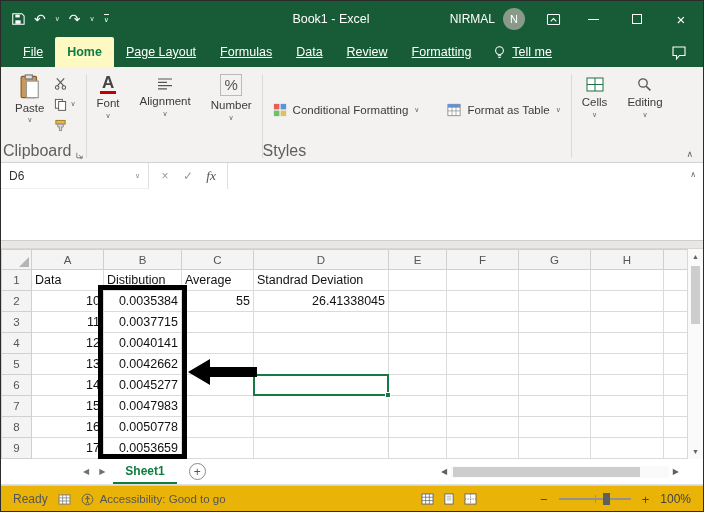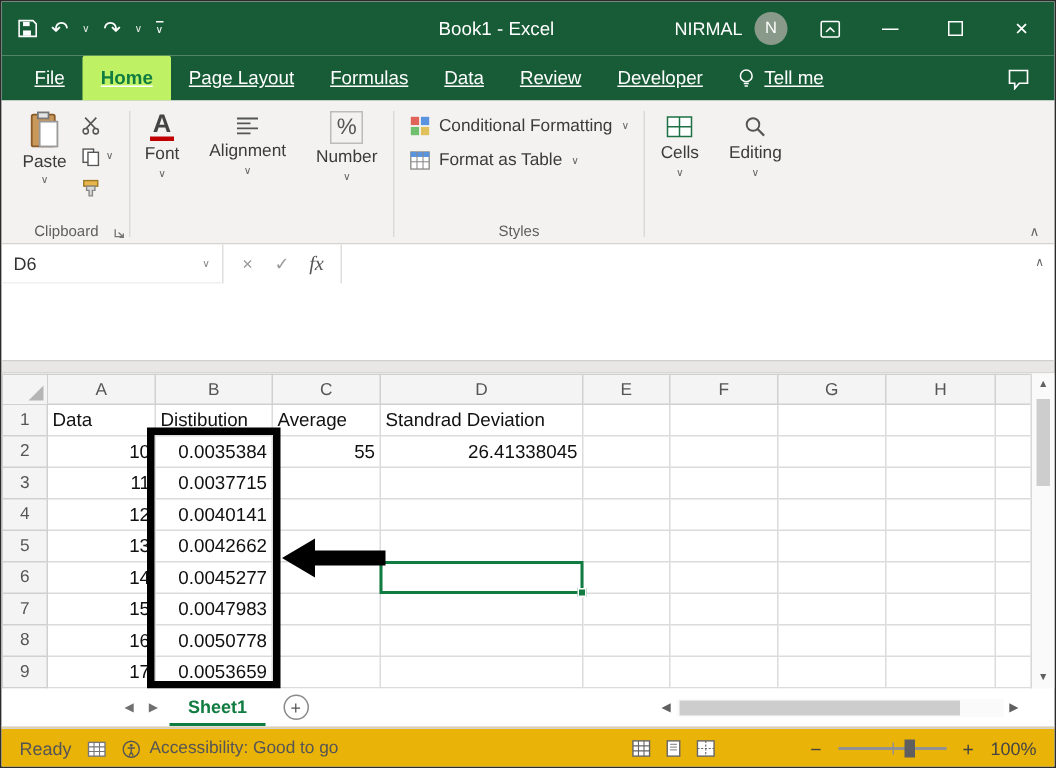--- a/index.html
+++ b/index.html
@@ -18,37 +18,37 @@
   .tb-user{font-size:12px;margin-right:8px;}
   .avatar{width:22px;height:22px;border-radius:50%;background:#8A9A8A;display:flex;align-items:center;justify-content:center;font-size:11px;margin-right:10px;}
   .tb-iconbtn{width:36px;height:100%;display:flex;align-items:center;justify-content:center;}
   .winbtn{width:44px;height:100%;display:flex;align-items:center;justify-content:center;font-size:15px;}
   .win-min-bar{width:11px;height:1px;background:#fff;}
   .win-max-box{width:10px;height:10px;border:1px solid #fff;}
 
   
   .tabrow{flex:0 0 30px;background:#185C37;display:flex;align-items:stretch;color:#fff;padding-left:10px;text-decoration:underline;}
   .rtab{padding:0 12px;font-size:12.5px;display:flex;align-items:center;}
-  .rtab.active{background:#bef264;color:#107C41;font-weight:bold;border-radius:2px 2px 0 0;}
+  .rtab.active{background:#fef9c3;color:#107C41;font-weight:bold;border-radius:2px 2px 0 0;}
   .tellme{display:flex;align-items:center;gap:6px;padding:0 10px;font-size:12.5px;}
   .tabrow .comment{margin-left:auto;margin-right:16px;display:flex;align-items:center;}
 
   
   .ribbon{flex:0 0 96px;background:#F3F2F1;display:flex;align-items:stretch;padding:3px 6px 0 2px;border-bottom:1px solid #D5D3D1;position:relative;}
   .rgroup{position:relative;display:flex;padding:2px 6px 16px 6px;}
-  .glabel{position:absolute;bottom:2px;left:0;right:0;text-align:center;font-size:10px;color:#605E5C;}
+  .glabel{position:absolute;bottom:2px;left:0;right:0;font-size:16px;color:#605E5C;}
   .dlauncher{position:absolute;bottom:2px;right:2px;}
   .gsep{width:1px;background:#DCDAD8;margin:4px 0;}
   .pastebtn{display:flex;flex-direction:column;align-items:center;gap:2px;padding:2px 6px;font-size:11.5px;color:#3b3b3b;}
   .smallcol{display:flex;flex-direction:column;justify-content:flex-start;gap:7px;padding:4px 4px;}
   .smallbtn{display:flex;align-items:center;gap:3px;height:14px;}
   .cgrp{display:flex;flex-direction:column;align-items:center;justify-content:flex-start;gap:3px;padding:4px 10px 0;font-size:11.5px;color:#3b3b3b;}
   .cgrp .chev,.pastebtn .chev{font-size:7px;color:#666;}
   .fontA{font-size:17px;font-weight:bold;color:#444;line-height:1;border-bottom:3px solid #C00000;padding:0 2px;}
-  .stylescol{display:flex;flex-direction:column;justify-content:flex-start;gap:4px;padding-top:2px;}
+  .stylescol{display:flex;flex-direction:row;justify-content:flex-start;gap:20px;padding-top:2px;align-items:center;}
   .stylerow{display:flex;align-items:center;gap:6px;font-size:11.5px;color:#3b3b3b;height:19px;padding:0 4px;}
   .stylerow .chev{font-size:7px;color:#666;}
   .collapse-ribbon{position:absolute;right:10px;bottom:3px;font-size:9px;color:#666;}
 
   
   .formula{flex:0 0 78px;background:#fff;display:flex;border-bottom:1px solid #D0CECE;position:relative;}
   .namebox{width:148px;height:26px;border-right:1px solid #E1DFDD;border-bottom:1px solid #F0F0F0;display:flex;align-items:center;padding:0 8px;font-size:12px;color:#333;}
   .namebox .nb-chev{margin-left:auto;font-size:7px;color:#888;}
   .fbuttons{height:26px;display:flex;align-items:center;gap:1px;padding:0 5px;border-right:1px solid #E1DFDD;}
   .fbtn{width:22px;text-align:center;font-size:12px;color:#9a9a9a;}
@@ -145,21 +145,21 @@
     </div>
   </div>
 
   <div class="tabrow">
     <span class="rtab">File</span>
     <span class="rtab active">Home</span>
     <span class="rtab">Page Layout</span>
     <span class="rtab">Formulas</span>
     <span class="rtab">Data</span>
     <span class="rtab">Review</span>
-    <span class="rtab">Developer</span>
+    <span class="rtab">Formatting</span>
     <span class="tellme">
       <span>
         <svg width="13" height="14" viewBox="0 0 14 15">
             <circle cx="7" cy="6" r="4.2" fill="none" stroke="#fff" stroke-width="1.1"></circle>
             <path d="M5.2 11.5h3.6M5.8 13.3h2.4" stroke="#fff" stroke-width="1.1"></path>
           </svg>
       </span>
       <span>Tell me</span>
     </span>
     <span class="comment">

